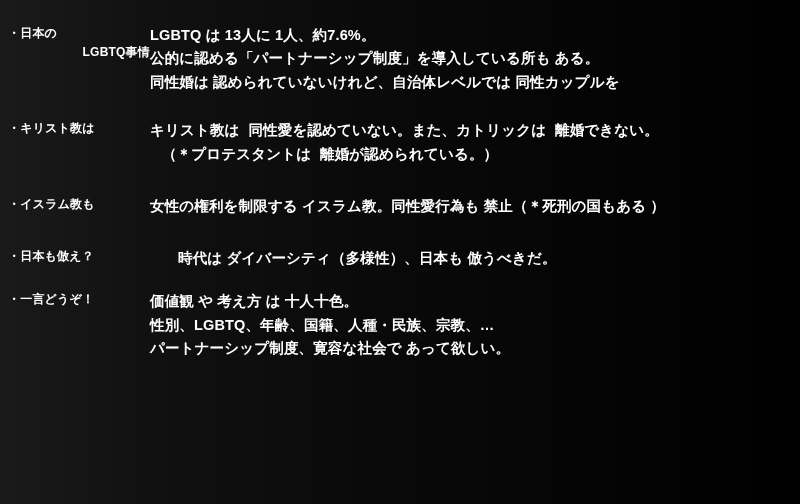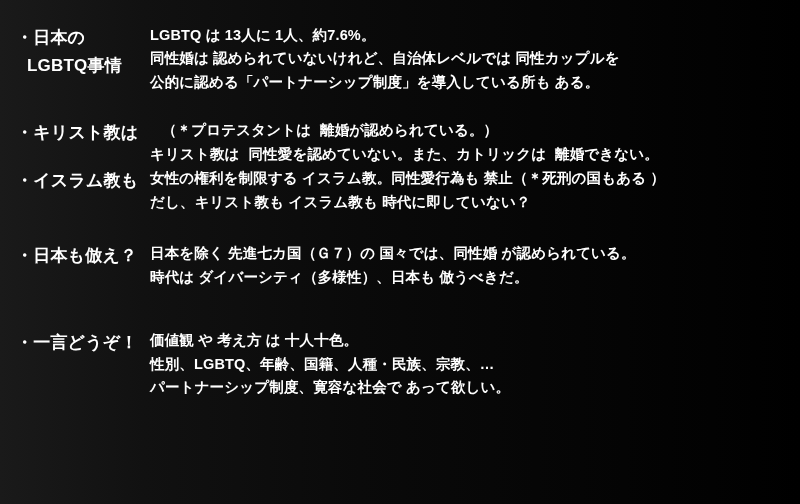--- a/index.html
+++ b/index.html
@@ -26,97 +26,96 @@
   .row {
     display: flex;
     flex-direction: row;
     align-items: flex-start;
     width: 100%;
   }
   .label-col {
     width: 150px;
     min-width: 150px;
     box-sizing: border-box;
-    padding-left: 16px;
+    padding-left: 8px;
     color: #ffffff;
-    font-size: 17px;
+    font-size: 12px;
     font-weight: bold;
     line-height: 1.62;
     letter-spacing: 0.2px;
   }
   .label-col .l2 {
     display: block;
     padding-left: 11px;
+    text-align: right;
   }
   .body-col {
     flex: 1;
     color: #ffffff;
     font-size: 14.5px;
     font-weight: bold;
     line-height: 1.62;
     letter-spacing: 0.15px;
     padding-right: 10px;
   }
   .body-col .line {
     display: block;
     white-space: nowrap;
   }
   .body-col .line.indent {
     padding-left: 12px;
   }
   
   .row.b0 { margin-top: 8px; }
   .row.b1 { margin-top: 26px; font-family: Liberation Mono, monospace; }
-  .row.b2 { }
-  .row.b3 { margin-top: 28px; }
-  .row.b4 { margin-top: 40px; }
+  .row.b2 { margin-top: 28px; }
+  .row.b3 { margin-top: 28px; gap: 28px; }
+  .row.b4 { margin-top: 20px; }
 </style>
 </head>
 <body>
 
 <div class="slide">
 
   <div class="row b0">
     <div class="label-col">
       <span class="l1">・日本の</span>
       <span class="l2">LGBTQ事情</span>
     </div>
     <div class="body-col">
       <span class="line">LGBTQ は 13人に 1人、約7.6%。</span>
+      <span class="line">公的に認める「パートナーシップ制度」を導入している所も ある。</span>
       <span class="line">同性婚は 認められていないけれど、自治体レベルでは 同性カップルを</span>
-      <span class="line">公的に認める「パートナーシップ制度」を導入している所も ある。</span>
     </div>
   </div>
 
   <div class="row b1">
     <div class="label-col">
       <span class="l1">・キリスト教は</span>
     </div>
     <div class="body-col">
+      <span class="line">キリスト教は 同性愛を認めていない。また、カトリックは 離婚できない。</span>
       <span class="line indent">（＊プロテスタントは 離婚が認められている。）</span>
-      <span class="line">キリスト教は 同性愛を認めていない。また、カトリックは 離婚できない。</span>
     </div>
   </div>
 
   <div class="row b2">
     <div class="label-col">
       <span class="l1">・イスラム教も</span>
     </div>
     <div class="body-col">
       <span class="line">女性の権利を制限する イスラム教。同性愛行為も 禁止（＊死刑の国もある ）</span>
-      <span class="line">だし、キリスト教も イスラム教も 時代に即していない？</span>
     </div>
   </div>
 
   <div class="row b3">
     <div class="label-col">
       <span class="l1">・日本も倣え？</span>
     </div>
     <div class="body-col">
-      <span class="line">日本を除く 先進七カ国（Ｇ７）の 国々では、同性婚 が認められている。</span>
       <span class="line">時代は ダイバーシティ（多様性）、日本も 倣うべきだ。</span>
     </div>
   </div>
 
   <div class="row b4">
     <div class="label-col">
       <span class="l1">・一言どうぞ！</span>
     </div>
     <div class="body-col">
       <span class="line">価値観 や 考え方 は 十人十色。</span>

